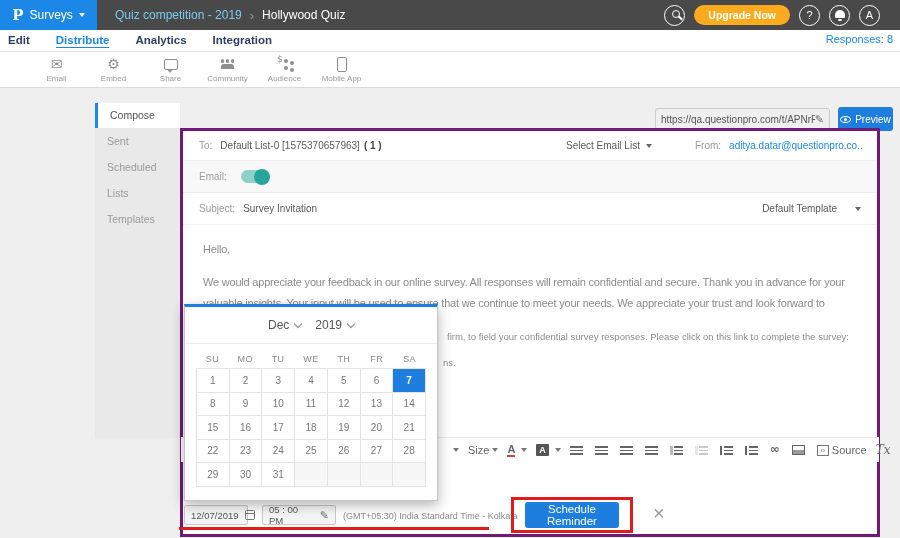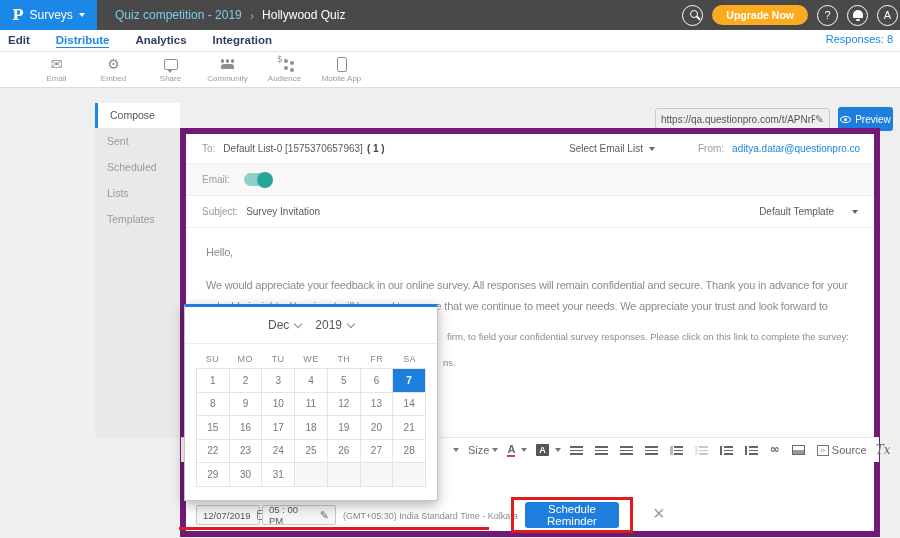--- a/index.html
+++ b/index.html
@@ -10,21 +10,21 @@
   
   .topbar{position:absolute;top:0;left:0;right:0;height:30px;background:#494949;display:flex;align-items:center}
   .brand{width:97px;height:30px;background:#1b87e6;display:flex;align-items:center;justify-content:center;gap:6px;color:#fff;cursor:pointer}
   .brand .logo{font-weight:bold;font-size:15px;font-family:"DejaVu Serif",serif}
   .brand .lbl{font-size:12px}
   .tri{display:inline-block;width:0;height:0;border-left:3.5px solid transparent;border-right:3.5px solid transparent;border-top:4.5px solid currentColor}
   .crumb{display:flex;align-items:center;gap:8px;margin-left:18px;font-size:12px}
   .crumb .parent{color:#79cdec;cursor:pointer}
   .crumb .sep{color:#9a9a9a;font-size:13px}
   .crumb .current{color:#fff}
-  .top-right{margin-left:auto;display:flex;align-items:center;gap:9px;margin-right:2px}
+  .top-right{margin-left:auto;display:flex;align-items:center;gap:9px;margin-right:20px}
   .circle-btn{width:21px;height:21px;border:1.4px solid #fff;border-radius:50%;display:flex;align-items:center;justify-content:center;color:#fff;font-size:11px;cursor:pointer;flex:none}
   .search-glyph{position:relative;width:8px;height:8px;border:1.5px solid #fff;border-radius:50%;margin:-2px -2px 0 0}
   .search-glyph::after{content:"";position:absolute;width:5px;height:1.6px;background:#fff;transform:rotate(45deg);right:-4px;bottom:-2px}
   .upgrade{height:20px;padding:0 14px;background:#fbab1d;border:none;border-radius:11px;color:#fff;font-size:10.5px;font-weight:bold;cursor:pointer}
   .bell-glyph{position:relative;width:10px;height:8px;background:#fff;border-radius:5px 5px 1px 1px;margin-top:-2px}
   .bell-glyph::after{content:"";position:absolute;left:3px;bottom:-3px;width:4px;height:2.5px;border-radius:50%;background:#fff}
 
   
   .subnav{position:absolute;top:30px;left:0;right:0;height:22px;background:#fff;border-bottom:1px solid #e3e3e3;display:flex;align-items:center;padding-left:8px;gap:26px}
   .subnav .nav-item{font-size:11.5px;font-weight:bold;color:#2d3d64;cursor:pointer;padding-bottom:1px}
@@ -55,21 +55,21 @@
   .preview-btn{position:absolute;left:838px;top:55px;width:55px;height:24px;background:#1e7ede;border:none;border-radius:3px;color:#fff;font-size:10px;display:flex;align-items:center;justify-content:center;gap:4px;cursor:pointer}
   .eye{position:relative;width:11px;height:7px;border:1.2px solid #fff;border-radius:50%;flex:none}
   .eye::after{content:"";position:absolute;left:50%;top:50%;width:3px;height:3px;margin:-1.5px 0 0 -1.5px;border-radius:50%;background:#fff}
 
   
   .sidebar{position:absolute;left:95px;top:103px;width:85px;height:335px;background:#e9e9e9}
   .side-item{height:26px;line-height:26px;padding-left:12px;font-size:10.5px;color:#9a9a9a;cursor:pointer}
   .side-item.active{background:#fff;border-left:3px solid #1b87e6;color:#555;height:25px;line-height:25px}
 
   
-  .card{position:absolute;left:180px;top:128px;width:700px;height:409px;background:#fff;border:6px solid #701a75}
+  .card{position:absolute;left:180px;top:128px;width:700px;height:409px;background:#fff;border:3px solid #701a75}
   .row-to{position:relative;height:30px;display:flex;align-items:center;padding:0 16px;border-bottom:1px solid #efefef;font-size:10px}
   .lab{color:#9b9b9b;margin-right:8px}
   .val{color:#5a5a5a}
   .to-count{color:#444;font-weight:bold;margin-left:4px}
   .select-group{position:absolute;left:383px;display:flex;align-items:center;gap:6px;color:#5a5a5a;cursor:pointer}
   .from-group{position:absolute;left:512px;right:14px;display:flex;align-items:center;overflow:hidden;white-space:nowrap}
   .from-group .val{color:#1b87e6;overflow:hidden;text-overflow:clip;white-space:nowrap}
   .row-email{height:32px;display:flex;align-items:center;padding:0 16px;background:#f8f8f8;border-bottom:1px solid #ededed;font-size:10px}
   .toggle{position:relative;width:28px;height:13px;border-radius:7px;background:#8fd0c8;margin-left:6px;cursor:pointer}
   .toggle::after{content:"";position:absolute;right:-1px;top:-1.5px;width:16px;height:16px;border-radius:50%;background:#26a69a}
@@ -111,21 +111,21 @@
   .dp-sel{display:flex;align-items:center;gap:6px;cursor:pointer}
   .chev{display:inline-block;width:6px;height:6px;border-right:1.4px solid #8a8a8a;border-bottom:1.4px solid #8a8a8a;transform:rotate(45deg);margin-top:-3px}
   .dp-days{display:grid;grid-template-columns:repeat(7,1fr);margin:10px 11px 4px;text-align:center;font-size:9px;color:#888;letter-spacing:.4px}
   .dp-grid{display:grid;grid-template-columns:repeat(7,1fr);margin:2px 11px 0;border-top:1px solid #e4e4e4;border-left:1px solid #e4e4e4}
   .dp-cell{height:23.5px;border-right:1px solid #e4e4e4;border-bottom:1px solid #e4e4e4;display:flex;align-items:center;justify-content:center;font-size:10px;color:#777;cursor:pointer}
   .dp-cell.selected{background:#1e7ede;color:#fff;font-weight:bold}
   .dp-cell.empty{background:#f7f7f7;cursor:default}
 
   
   .field{position:absolute;top:505px;height:20px;background:#f5f5f5;border:1px solid #c9c9c9;border-radius:2px;display:flex;align-items:center;gap:6px;padding:0 6px;font-size:9.5px;color:#555;cursor:pointer}
-  .date-field{left:196px;width:64px}
+  .date-field{left:184px;width:64px}
   .time-field{left:262px;width:74px}
   .cal-glyph{position:relative;width:10px;height:10px;border:1.2px solid #777;border-radius:1.5px;flex:none}
   .cal-glyph::before{content:"";position:absolute;top:2px;left:0;right:0;height:1.2px;background:#777}
   .tz{position:absolute;left:343px;top:510px;font-size:9px;color:#8a8a8a;display:flex;align-items:center;gap:16px}
   .tz-badge{width:11px;height:11px;border-radius:50%;background:#4a4a4a;color:#fff;font-size:7.5px;display:flex;align-items:center;justify-content:center;cursor:pointer}
   .red-box{position:absolute;left:511px;top:497px;width:122px;height:36px;border:3px solid #e11c1c;display:flex;align-items:center;justify-content:center}
   .schedule-btn{width:94px;height:26px;background:#1e7ede;border:none;border-radius:3px;color:#fff;font-size:11.5px;cursor:pointer}
   .close-x{position:absolute;left:653px;top:503px;font-size:20px;color:#9a9a9a;cursor:pointer;line-height:1}
   .red-underline{position:absolute;left:179px;top:527px;width:310px;height:3px;background:#e11c1c}
 </style>

